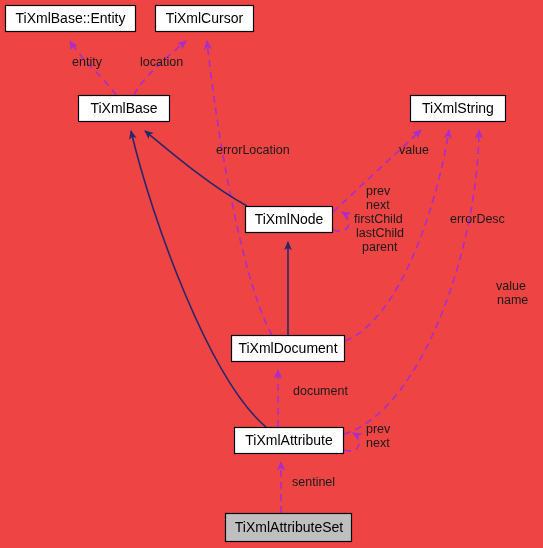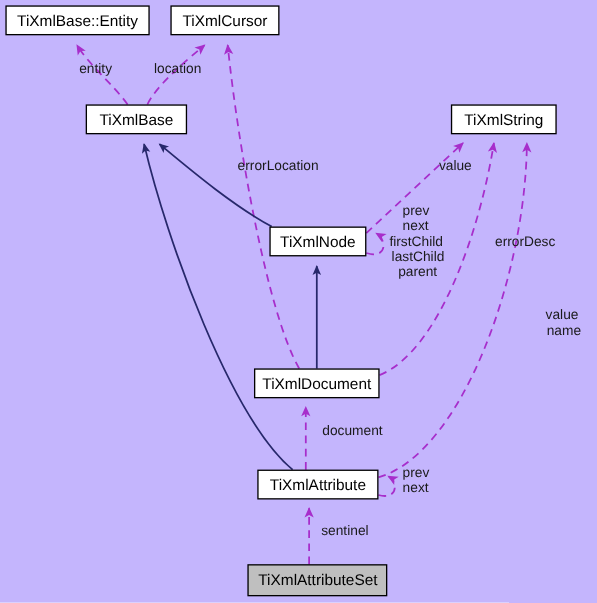--- a/index.html
+++ b/index.html
@@ -4,21 +4,21 @@
 <style>
   html, body {
     margin: 0;
     padding: 0;
     background: #ffffff;
   }
   #diagram-root {
     position: relative;
     width: 543px;
     height: 548px;
-    background: #c4b5fd;
+    background: #ef4444;
     font-family: "Liberation Sans", sans-serif;
     overflow: hidden;
   }
   svg.canvas {
     position: absolute;
     left: 0;
     top: 0;
     width: 543px;
     height: 548px;
   }

